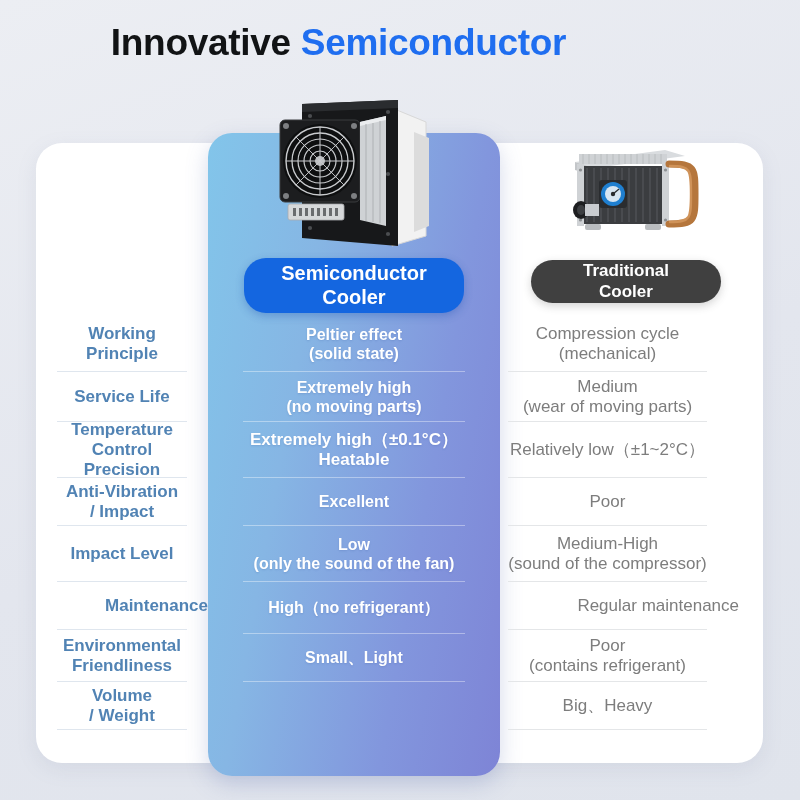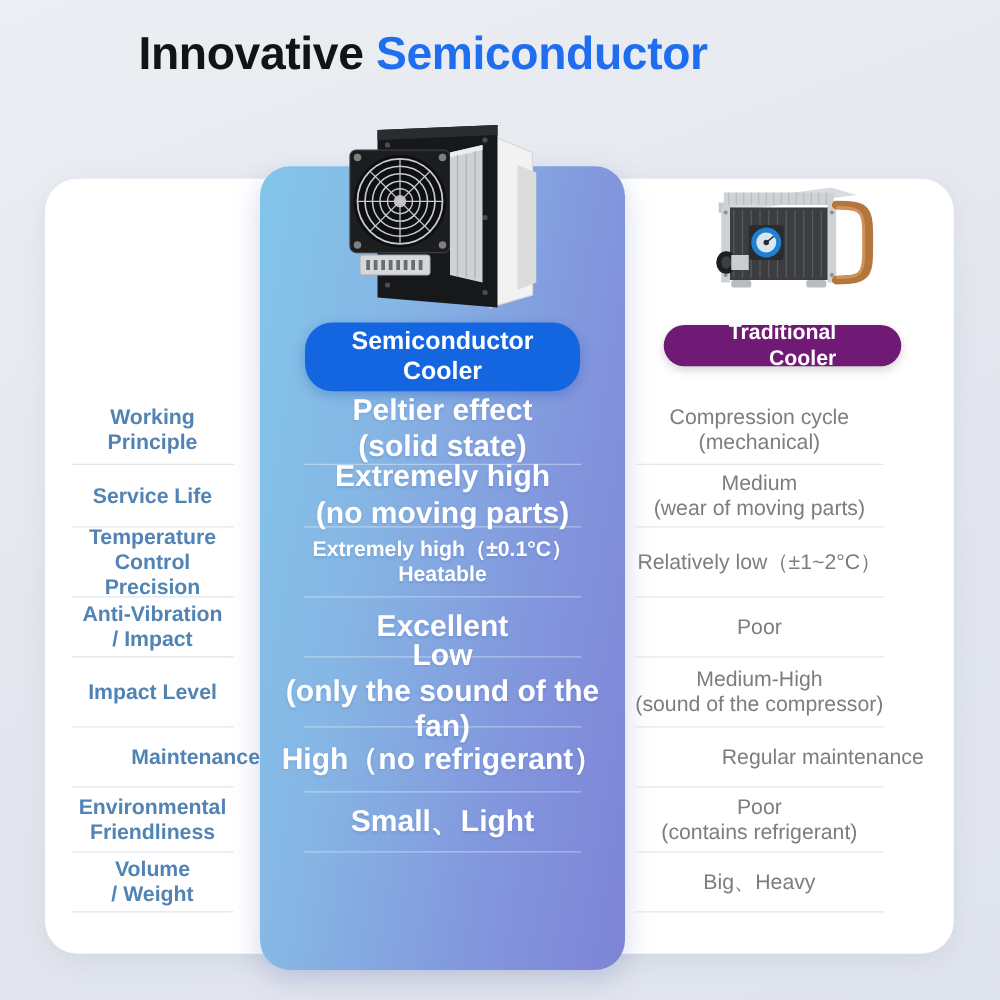--- a/index.html
+++ b/index.html
@@ -87,25 +87,24 @@
   }
   .badge-mid {
     left: 244px; top: 258px;
     width: 220px; height: 55px;
     background: #1466e0;
     font-size: 20px;
     box-shadow: 0 3px 9px rgba(16, 70, 170, 0.30);
   }
   .badge-right {
     left: 531px; top: 260px;
-    width: 190px; height: 33px;
-    background: #701a75;
+    width: 190px; height: 43px;
+    background: #404040;
     font-size: 17px;
     box-shadow: 0 3px 8px rgba(60, 60, 60, 0.22);
-    text-align: right;
   }
 
   
   .rows {
     position: absolute;
     top: 316px;
     width: 100%;
   }
   .rows-left  { left: 36px;  width: 172px; }
   .rows-mid   { left: 208px; width: 292px; }
@@ -145,21 +144,21 @@
 
   
   .rows-left .row {
     color: #5183b4;
     font-size: 17px;
     font-weight: 600;
     line-height: 1.18;
   }
   .rows-mid .row {
     color: #ffffff;
-    font-size: 24px;
+    font-size: 16px;
     font-weight: 700;
     line-height: 1.2;
     text-shadow: 0 1px 2px rgba(60, 90, 160, 0.22);
   }
   .rows-right .row {
     color: #7d7d7d;
     font-size: 17px;
     font-weight: 400;
     line-height: 1.2;
   }

